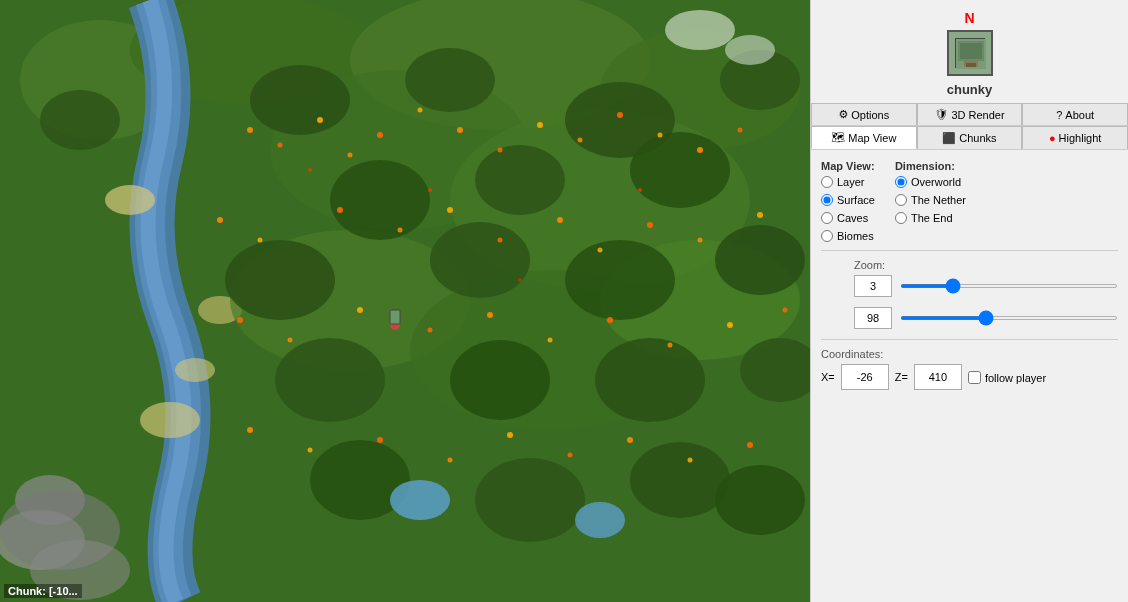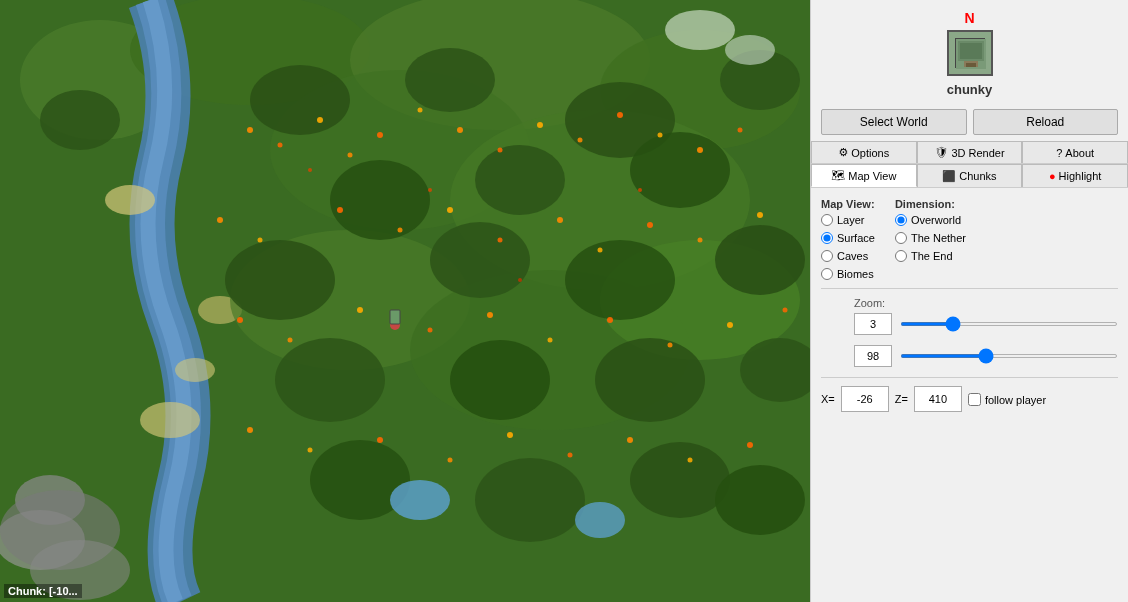--- a/index.html
+++ b/index.html
@@ -376,24 +376,20 @@
           <rect x="2" y="2" width="26" height="20" fill="#6a8a68"></rect>
           <rect x="4" y="4" width="22" height="16" fill="#5a7a58"></rect>
           <rect x="8" y="22" width="14" height="6" fill="#8a7a5a"></rect>
           <rect x="10" y="24" width="10" height="4" fill="#6a5a3a"></rect>
         </svg>
       </div>
     </div>
     <div id="app-title">chunky</div>
   </div>
 
-  <div id="world-buttons">
-    <button>Select World</button>
-    <button>Reload</button>
-  </div>
 
   <div id="tabs-row1">
     <button class="tab-btn">
       <span>⚙</span>
       <span>Options</span>
     </button>
     <button class="tab-btn">
       <span>🛡</span>
       <span>3D Render</span>
     </button>
@@ -475,20 +471,21 @@
     <div class="control-row">
       <div class="slider-row">
         <input type="text" class="value-box" value="98" style="">
         <input type="range" min="0" max="255" value="98" style="">
       </div>
     </div>
 
     <div class="divider"></div>
 
     <div id="coordinates-section">
+      <div class="coords-label">Coordinates:</div>
       <div class="coords-row">
         <span class="coord-label">X=</span>
         <input type="text" class="coord-input" value="-26" style="">
         <span class="coord-label">Z=</span>
         <input type="text" class="coord-input" value="410" style="">
         <div class="follow-row">
           <input type="checkbox" style="">
           <span>follow player</span>
         </div>
       </div>

